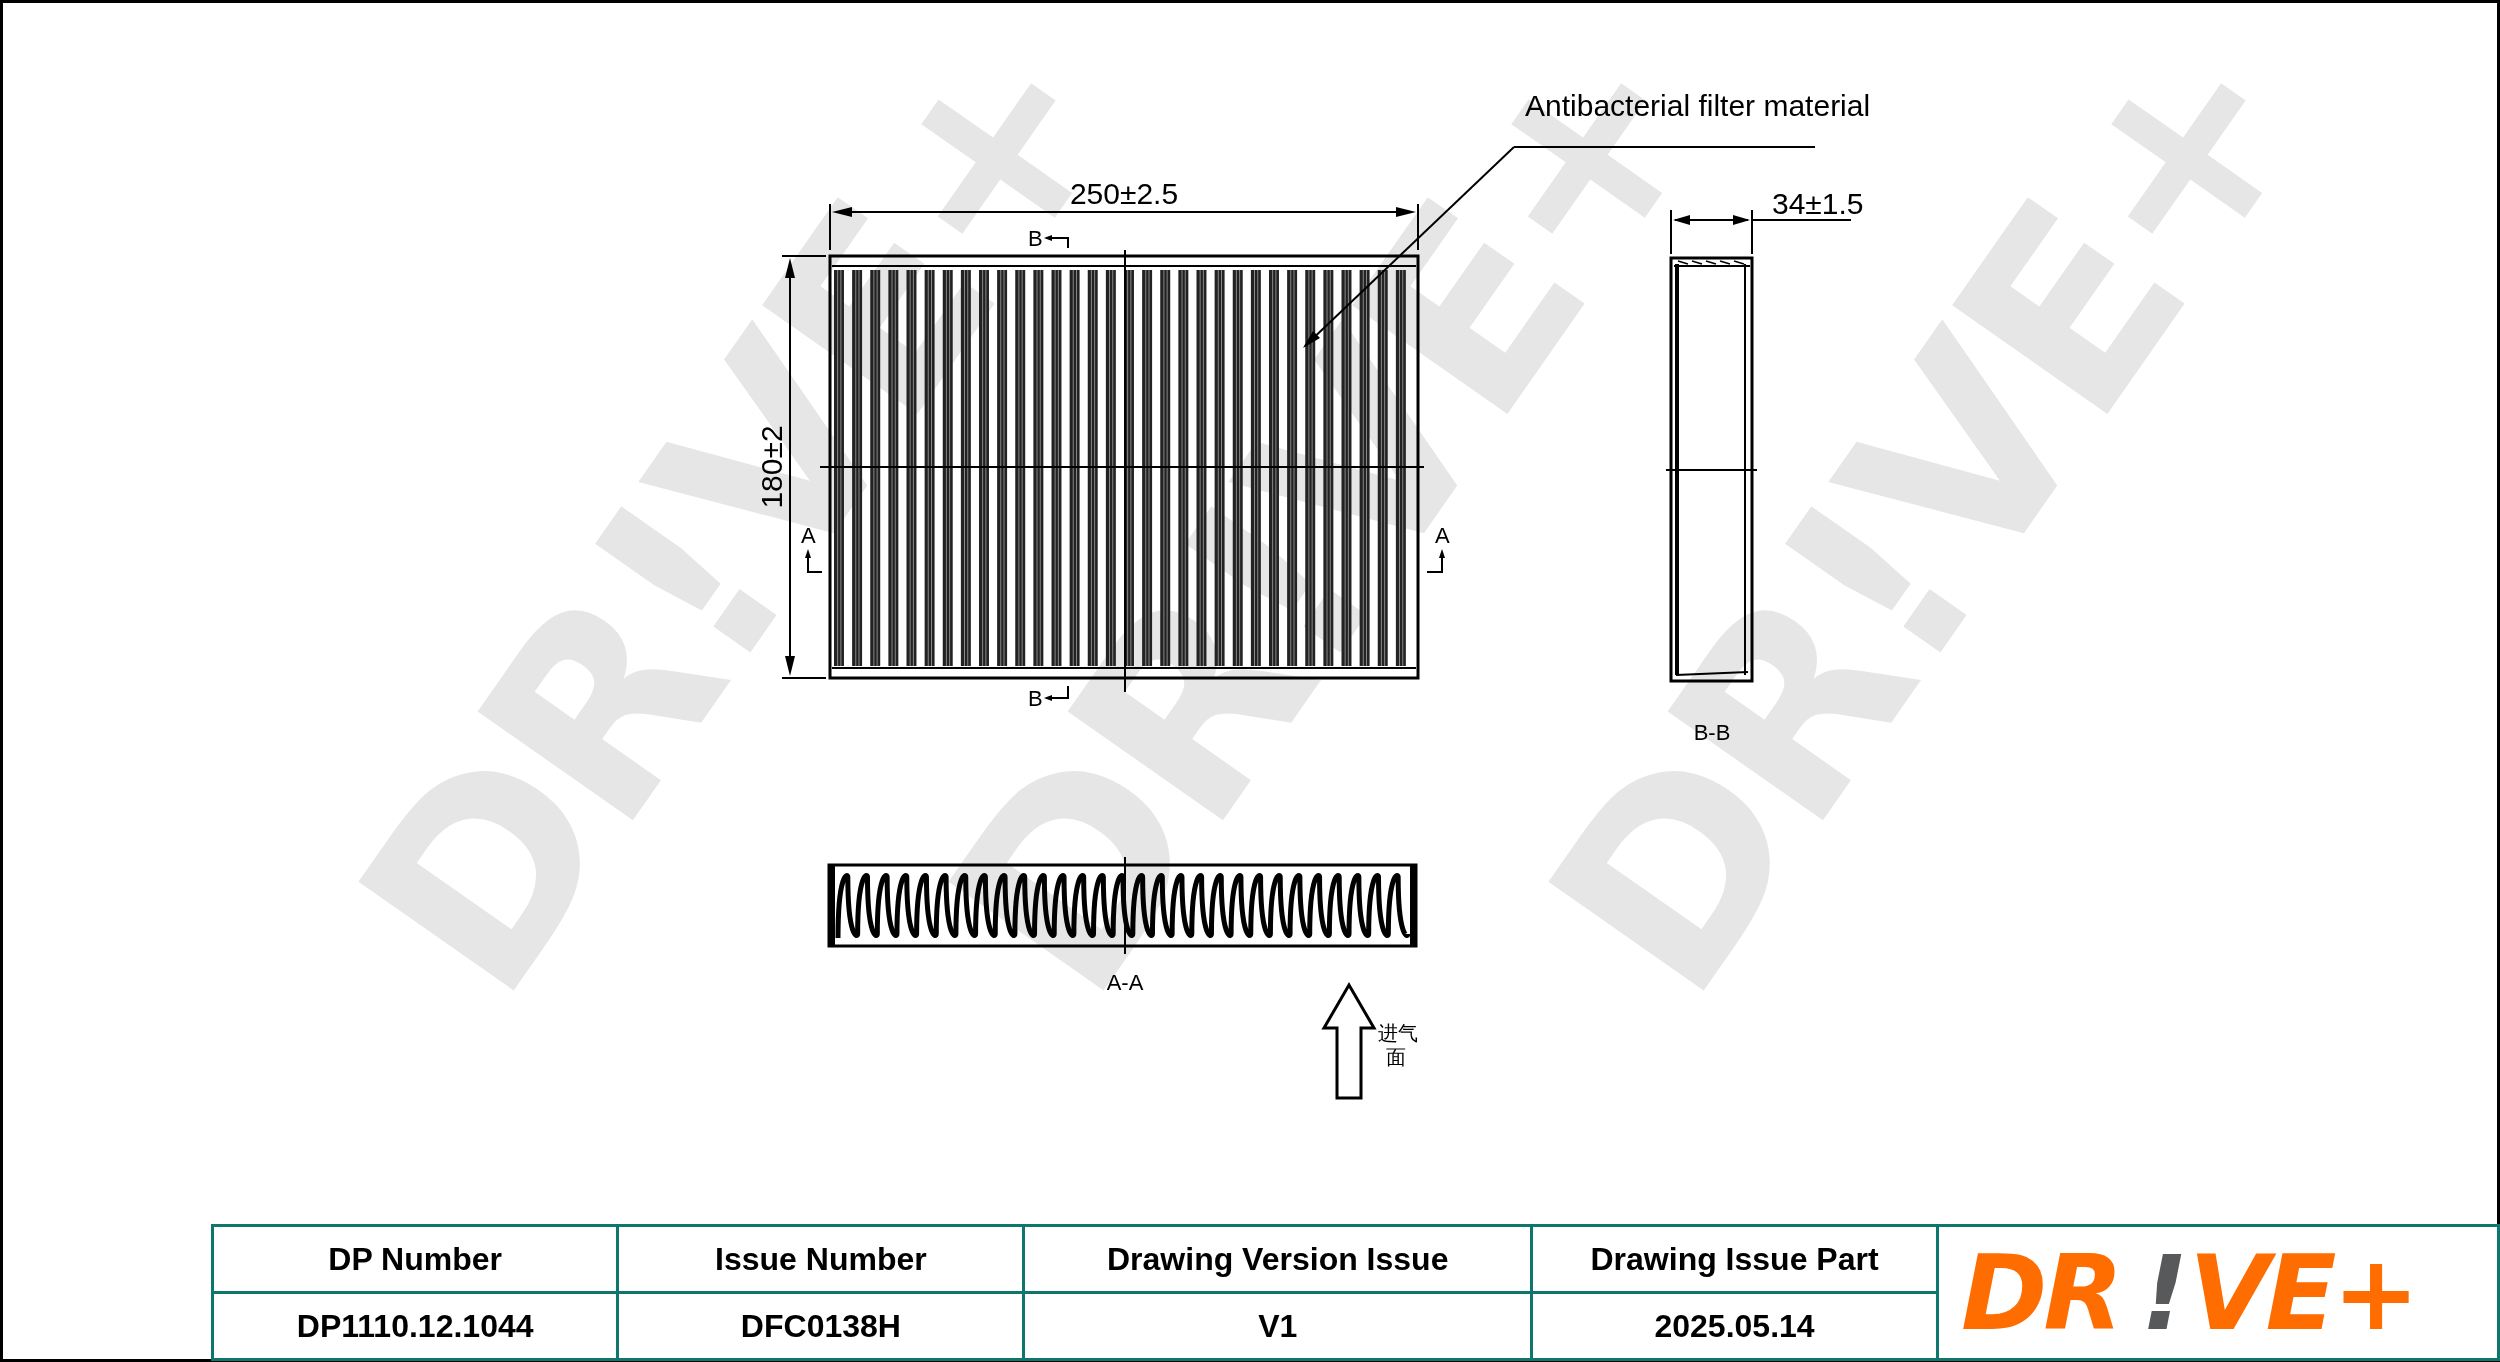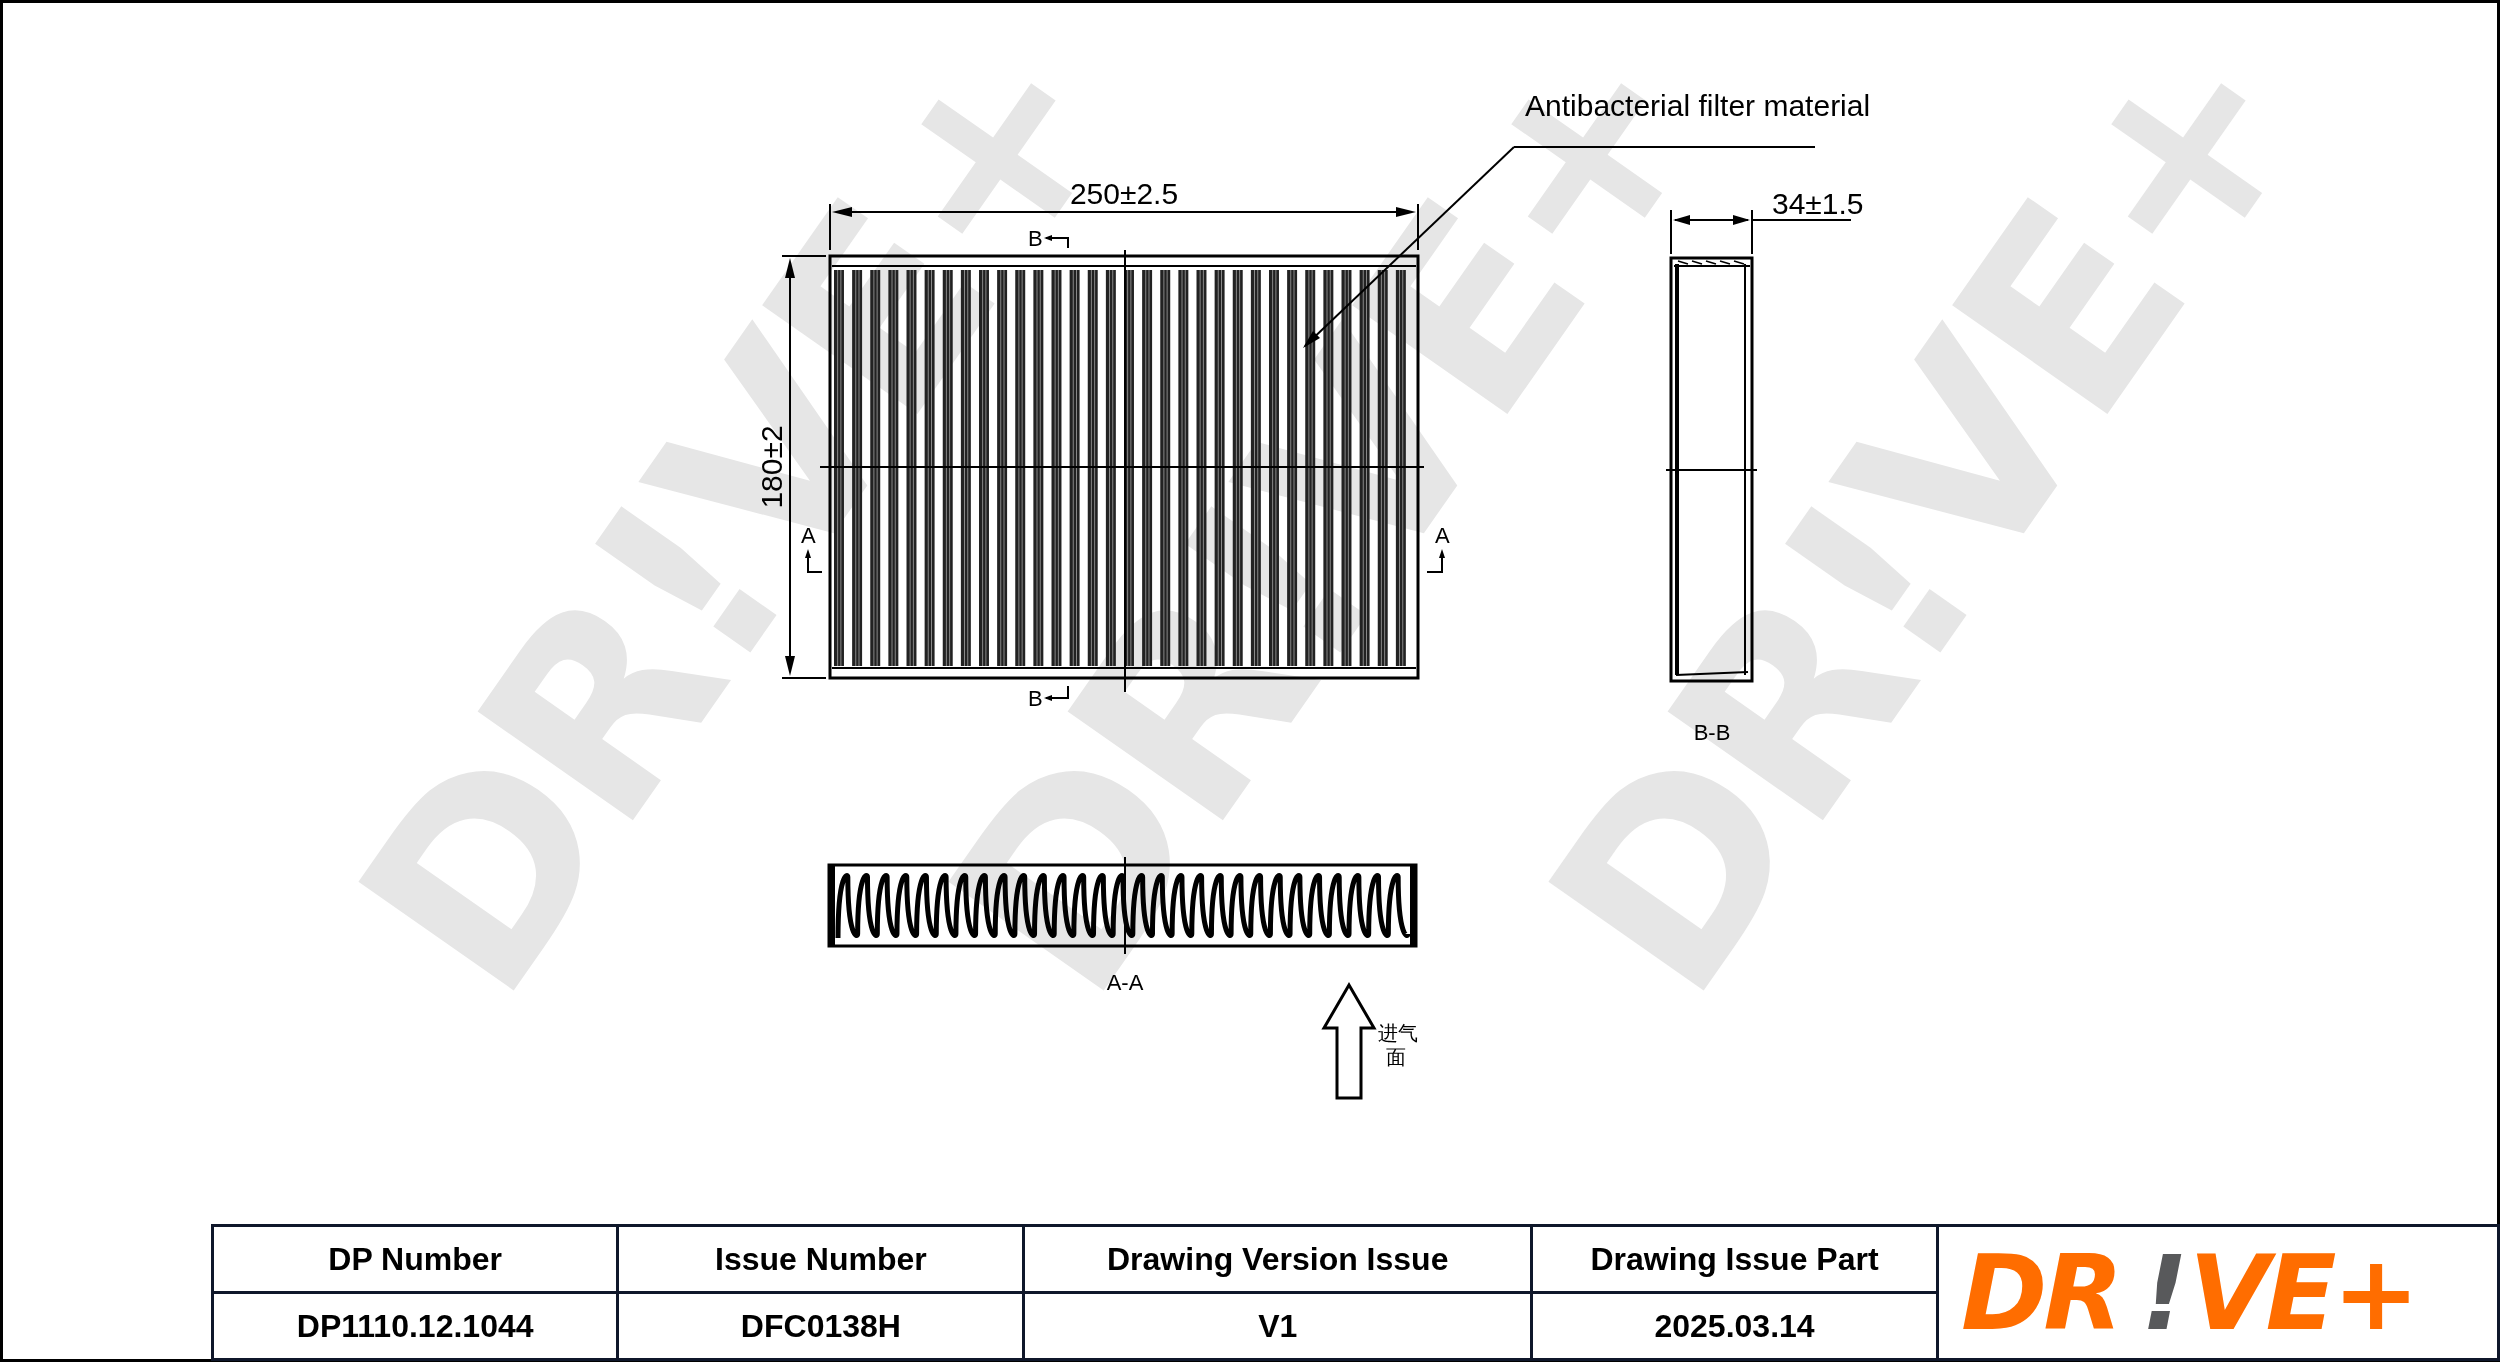--- a/index.html
+++ b/index.html
@@ -5,21 +5,21 @@
   html, body { margin: 0; padding: 0; background: #ffffff; }
   body { width: 2500px; height: 1362px; position: relative; overflow: hidden; font-family: "Liberation Sans", sans-serif; }
   .page { position: absolute; left: 0; top: 0; width: 2500px; height: 1362px; box-sizing: border-box; border: 3px solid #000; }
   svg.drawing { position: absolute; left: 0; top: 0; width: 2500px; height: 1362px; }
   .dim-text { font-family: "Liberation Sans", sans-serif; font-size: 30px; fill: #000; }
   .label-text { font-family: "Liberation Sans", sans-serif; font-size: 22px; fill: #000; }
   .cn-text { font-family: "DejaVu Sans", sans-serif; font-size: 20px; fill: #000; }
   .wm { font-family: "DejaVu Sans", sans-serif; font-weight: bold; font-size: 260px; fill: #e6e6e6; letter-spacing: -8px; }
 
   table.title-block { position: absolute; left: 211px; top: 1224px; border-collapse: collapse; }
-  table.title-block td { border: 3px solid #0f172a; text-align: center; vertical-align: middle; font-family: "Liberation Sans", sans-serif; font-weight: bold; font-size: 32px; color: #000; padding: 0; }
+  table.title-block td { border: 3px solid #0f766e; text-align: center; vertical-align: middle; font-family: "Liberation Sans", sans-serif; font-weight: bold; font-size: 32px; color: #000; padding: 0; }
   table.title-block tr { height: 67px; }
   .c1 { width: 403px; } .c2 { width: 404px; } .c3 { width: 506px; } .c4 { width: 404px; } .c5 { width: 560px; }
   .logo-cell { position: relative; }
   .logo { position: absolute; left: 22px; top: 22px; }
 </style>
 </head>
 <body>
 
 <div class="page"></div>
 
@@ -243,16 +243,16 @@
         <text id="logo-left" x="0" y="80" font-family="DejaVu Sans, sans-serif" font-weight="bold" font-style="italic" font-size="104" letter-spacing="-4" fill="#ff6d00">DR</text>
         <text id="logo-bang" x="180" y="80" font-family="DejaVu Sans, sans-serif" font-weight="bold" font-style="italic" font-size="104" fill="#58595b">!</text>
         <text id="logo-right" x="228" y="80" font-family="DejaVu Sans, sans-serif" font-weight="bold" font-style="italic" font-size="104" letter-spacing="-4" fill="#ff6d00">VE+</text>
       </svg>
     </td>
   </tr>
   <tr>
     <td class="c1">DP1110.12.1044</td>
     <td class="c2">DFC0138H</td>
     <td class="c3">V1</td>
-    <td class="c4">2025.03.14</td>
+    <td class="c4">2025.05.14</td>
   </tr>
 </tbody>
   </table>
 
 </body></html>

